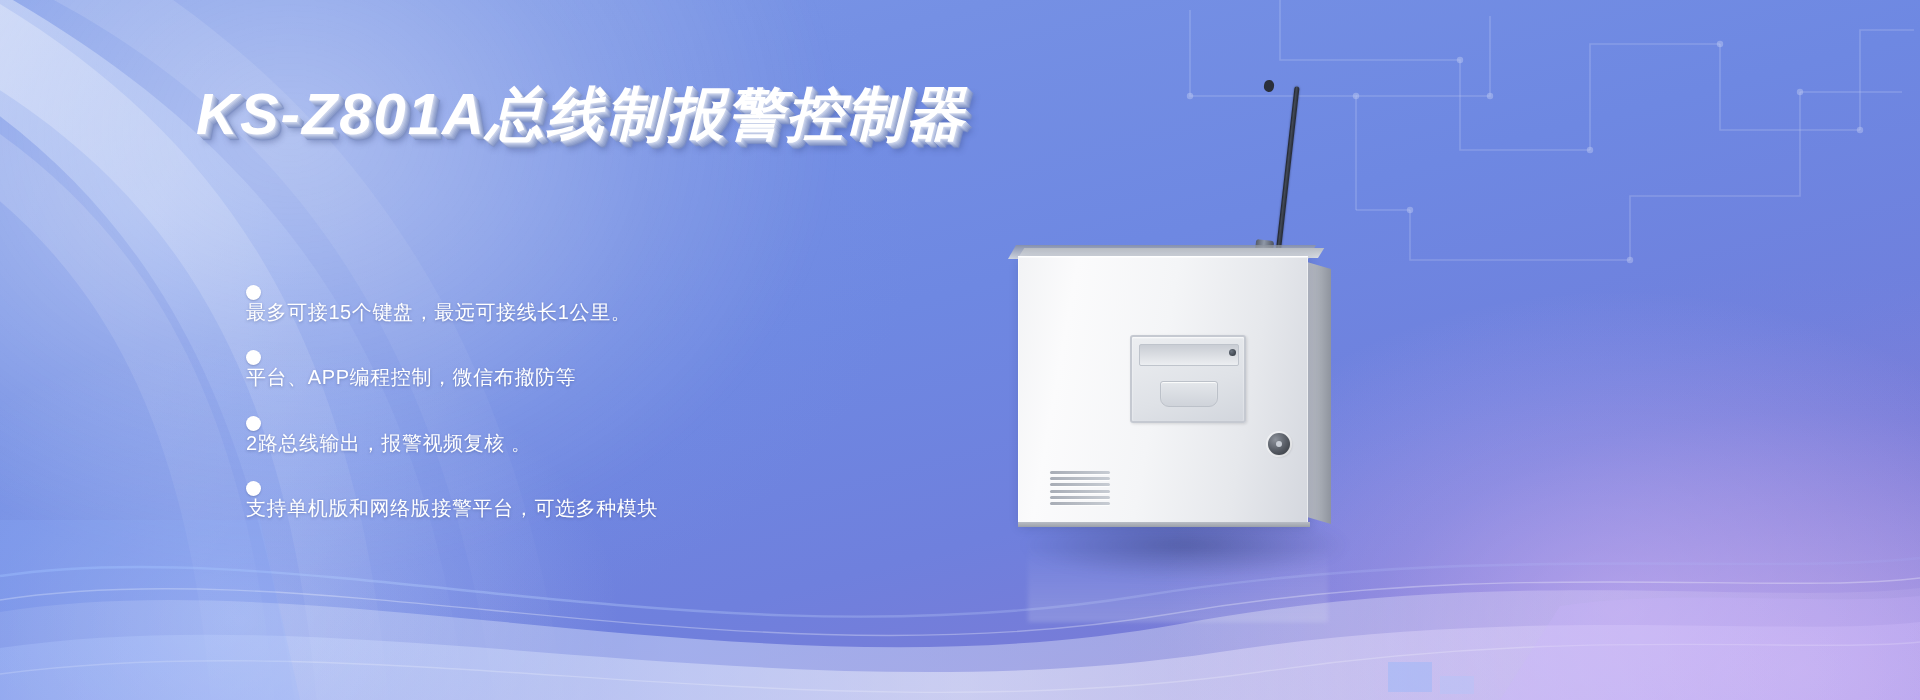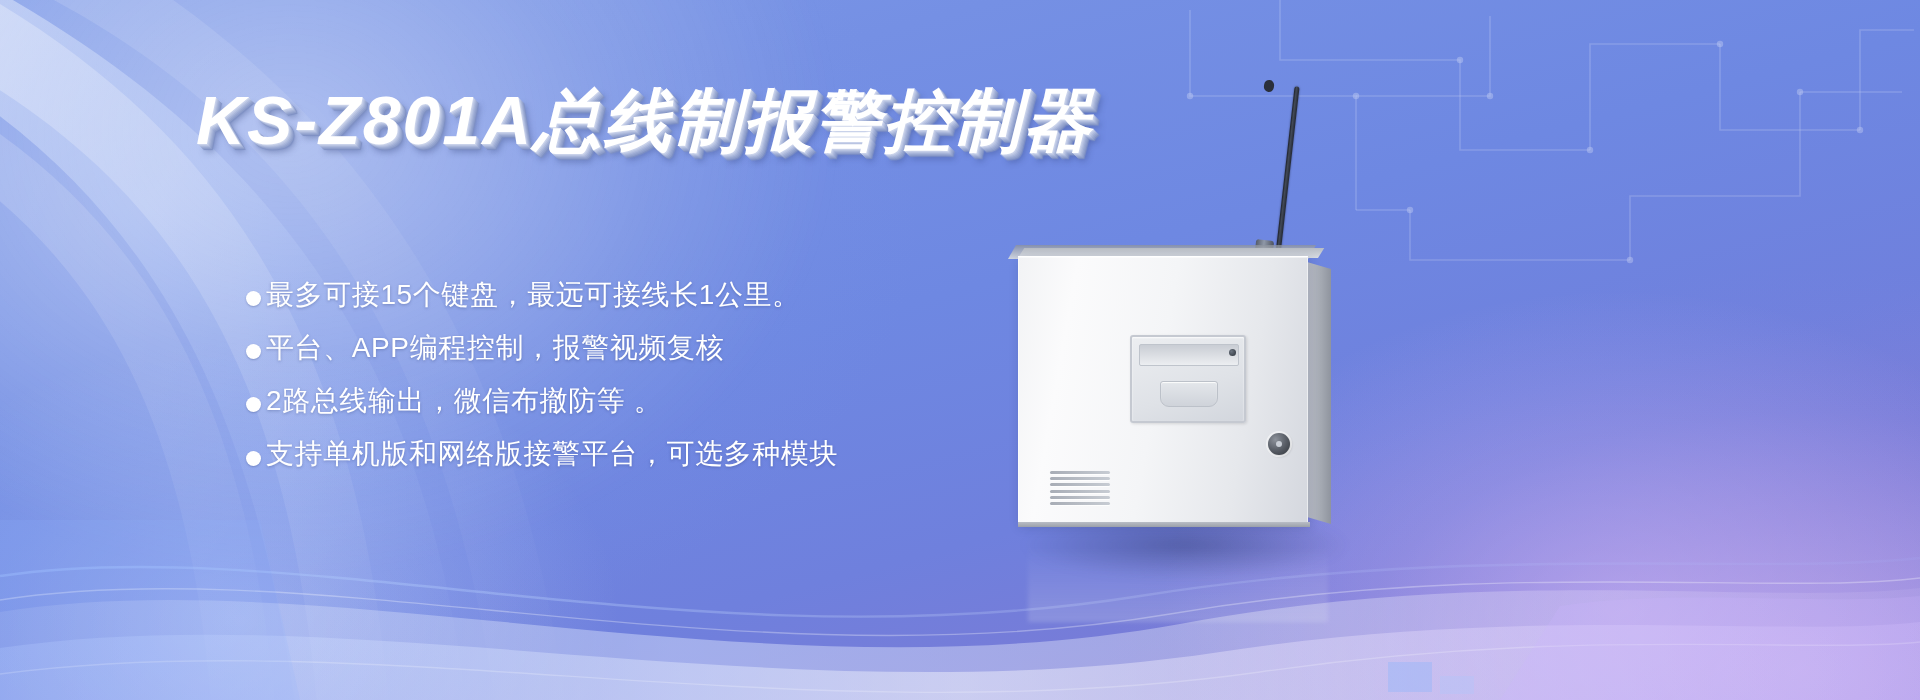--- a/index.html
+++ b/index.html
@@ -40,46 +40,47 @@
   .glow-br {
     position:absolute; right:-160px; bottom:-230px; width:920px; height:640px;
     background:radial-gradient(closest-side, rgba(226,196,255,.40), rgba(226,196,255,0));
   }
 
   
   .content { position:absolute; left:0; top:0; width:1100px; height:700px; z-index:40; }
 
   .title {
     position:absolute; left:196px; top:76px;
-    font-size:68px; font-weight:bold; font-style:italic;
+    font-size:58px; font-weight:bold; font-style:italic;
     letter-spacing:2px;
     color:#ffffff;
     white-space:nowrap;
     text-shadow:
       1px 1px 0 #c9d2ea,
       2px 2px 0 #b9c4e2,
       3px 3px 0 #a9b6da,
       4px 4px 0 #9aa9d2,
       5px 5px 0 #8e9ecb,
       6px 6px 1px #7f91c4,
       7px 8px 6px rgba(40,55,110,.35);
   }
 
   .bullets {
     position:absolute; left:246px; top:278px;
     width:760px;
   }
   .bullet {
-    display:flex; align-items:center;
-    font-size:28px; line-height:1.22;
+    display:flex; align-items:flex-start;
+    font-size:20px; line-height:1.22;
     color:#ffffff;
     margin-bottom:19px;
     letter-spacing:.6px;
     text-shadow:0 1px 3px rgba(40,55,110,.35);
     white-space:nowrap;
+    flex-direction:column;
   }
   .bullet .dot {
     display:inline-block;
     width:15px; height:15px;
     border-radius:50%;
     background:#ffffff;
     margin-right:5px;
     margin-top:7px;
     flex:0 0 auto;
     box-shadow:0 1px 2px rgba(40,55,110,.3);
@@ -305,27 +306,27 @@
 
     <div class="bullets">
 
       <div class="bullet">
         <span class="dot"></span>
         <span class="txt">最多可接15个键盘，最远可接线长1公里。</span>
       </div>
 
       <div class="bullet">
         <span class="dot"></span>
-        <span class="txt">平台、APP编程控制，报警视频复核</span>
+        <span class="txt">平台、APP编程控制，微信布撤防等</span>
       </div>
 
 
       <div class="bullet">
         <span class="dot"></span>
-        <span class="txt">2路总线输出，微信布撤防等 。</span>
+        <span class="txt">2路总线输出，报警视频复核 。</span>
       </div>
 
       <div class="bullet">
         <span class="dot"></span>
         <span class="txt">支持单机版和网络版接警平台，可选多种模块</span>
       </div>
 
     </div>
   </div>
 

